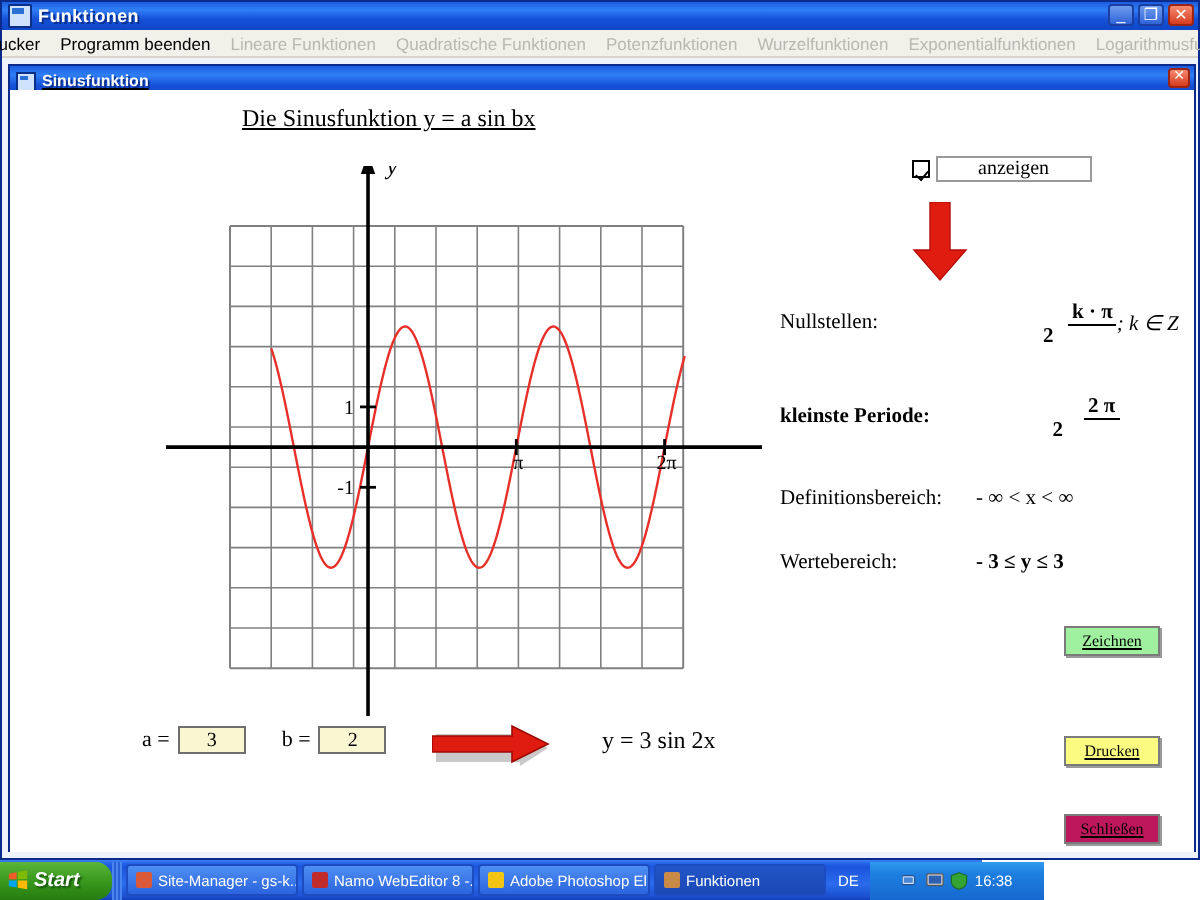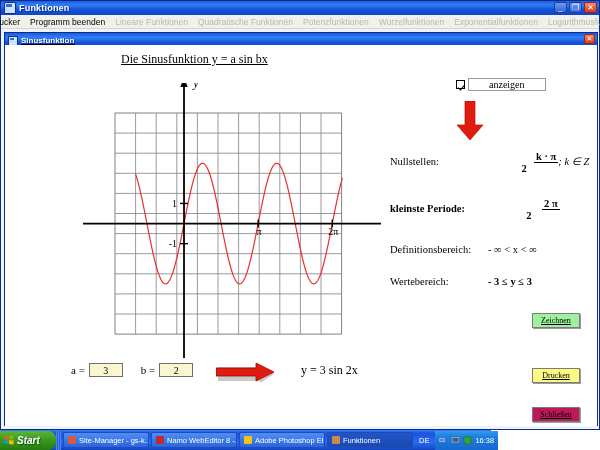--- a/index.html
+++ b/index.html
@@ -167,21 +167,21 @@
   .taskitems{display:flex;align-items:center;flex:1;height:19px;gap:2px;padding-left:2px;}
   .taskitem{
     height:16px;display:flex;align-items:center;gap:3px;padding:0 4px;
     background:linear-gradient(to bottom,#4f8ef4,#2b64dd);
     border:1px solid #1c4cc0;border-radius:2px;box-sizing:border-box;
     color:#fff;font-size:7.5px;white-space:nowrap;overflow:hidden;
   }
   .taskitem.active{background:linear-gradient(to bottom,#2255c8,#1a49b4);}
   .ti-ico{width:8px;height:8px;flex:none;border-radius:1px;}
   .tray{
-    height:19px;flex:none;display:flex;align-items:center;gap:3px;padding:0 4px;
+    height:19px;flex:none;display:flex;align-items:center;gap:3px;padding:0 16px;
     background:linear-gradient(to bottom,#2f9bf0 0%,#1e7fe0 30%,#1668cf 100%);
     color:#fff;font-size:7.5px;box-sizing:border-box;
   }
   .lang{color:#fff;font-size:7.5px;padding:0 6px;flex:none;}
 </style>
 </head>
 <body>
 
 <div id="app">
 

